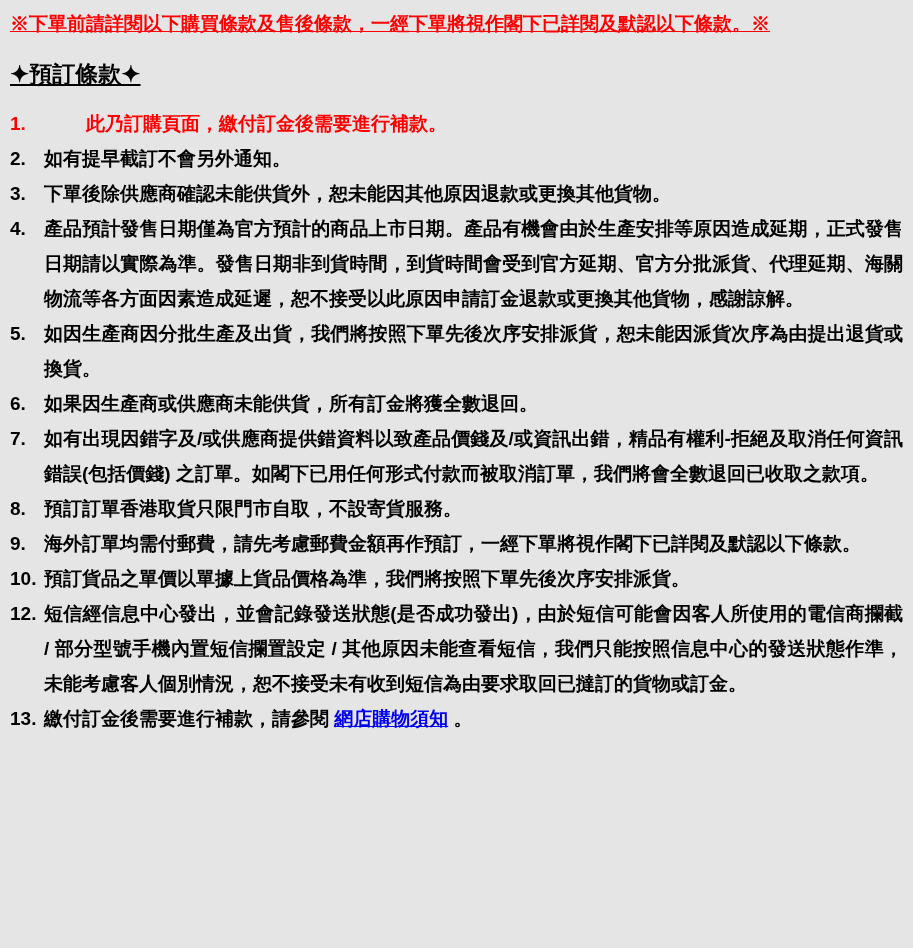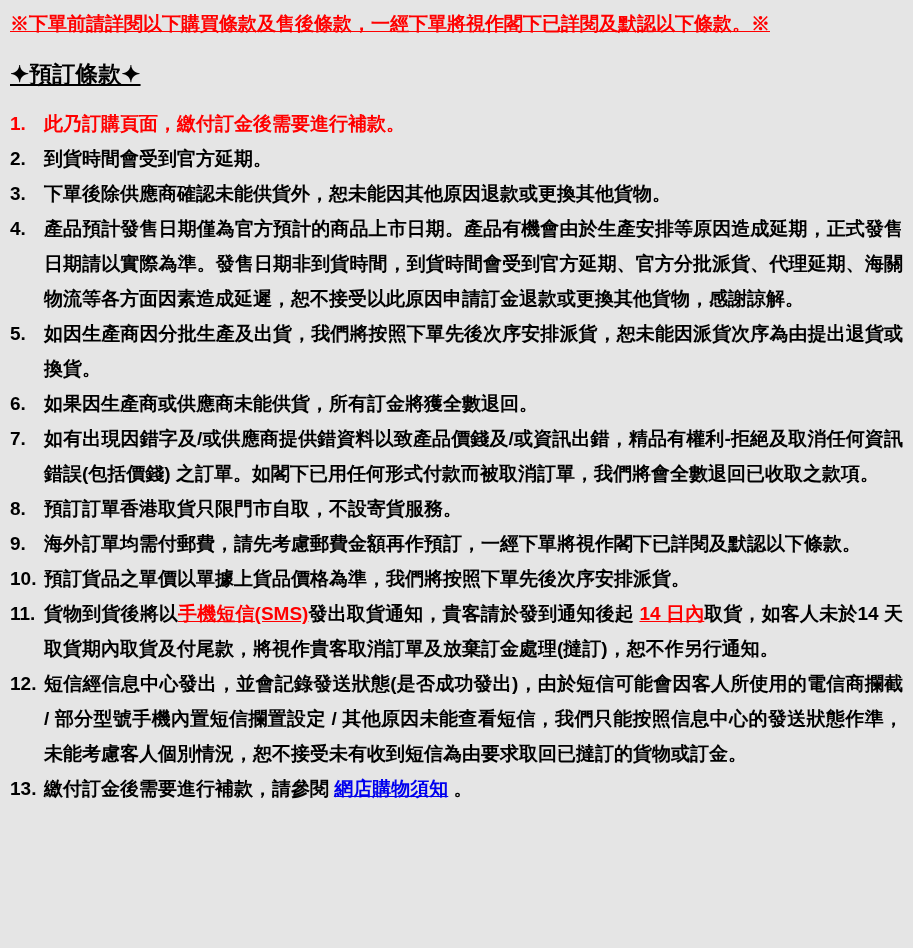--- a/index.html
+++ b/index.html
@@ -49,21 +49,21 @@
     padding-right: 4px;
     white-space: nowrap;
   }
   .term-num.red { color: #FF0000; }
   .term-text {
     flex: 1 1 auto;
     text-align: justify;
     text-justify: inter-ideograph;
   }
   .seg-normal { color: #000000; }
-  .seg-red { color: #FF0000; }
+  .seg-red { color: #FF0000; margin-left: 42px; }
   .seg-red-underline {
     color: #FF0000;
     text-decoration: underline;
   }
   .seg-link {
     color: #0000EE;
     text-decoration: underline;
     cursor: pointer;
   }
 </style>
@@ -73,21 +73,21 @@
 <div class="page">
   <div class="title">※下單前請詳閱以下購買條款及售後條款，一經下單將視作閣下已詳閱及默認以下條款。※</div>
   <div class="section-header">✦預訂條款✦</div>
   <div class="terms" id="terms-list">
       <div class="term">
         <span class="term-num red">1.</span>
         <div class="term-text"><span class="seg-red">此乃訂購頁面，繳付訂金後需要進行補款。</span></div>
       </div>
       <div class="term">
         <span class="term-num">2.</span>
-        <div class="term-text"><span class="seg-normal">到貨時間會受到官方延期。</span></div>
+        <div class="term-text"><span class="seg-normal">如有提早截訂不會另外通知。</span></div>
       </div>
       <div class="term">
         <span class="term-num">3.</span>
         <div class="term-text"><span class="seg-normal">下單後除供應商確認未能供貨外，恕未能因其他原因退款或更換其他貨物。</span></div>
       </div>
       <div class="term">
         <span class="term-num">4.</span>
         <div class="term-text"><span class="seg-normal">產品預計發售日期僅為官方預計的商品上市日期。產品有機會由於生產安排等原因造成延期，正式發售日期請以實際為準。發售日期非到貨時間，到貨時間會受到官方延期、官方分批派貨、代理延期、海關物流等各方面因素造成延遲，恕不接受以此原因申請訂金退款或更換其他貨物，感謝諒解。</span></div>
       </div>
       <div class="term">
@@ -108,24 +108,20 @@
       </div>
       <div class="term">
         <span class="term-num">9.</span>
         <div class="term-text"><span class="seg-normal">海外訂單均需付郵費，請先考慮郵費金額再作預訂，一經下單將視作閣下已詳閱及默認以下條款。</span></div>
       </div>
       <div class="term">
         <span class="term-num">10.</span>
         <div class="term-text"><span class="seg-normal">預訂貨品之單價以單據上貨品價格為準，我們將按照下單先後次序安排派貨。</span></div>
       </div>
       <div class="term">
-        <span class="term-num">11.</span>
-        <div class="term-text"><span class="seg-normal">貨物到貨後將以</span><span class="seg-red-underline">手機短信(SMS)</span><span class="seg-normal">發出取貨通知，貴客請於發到通知後起 </span><span class="seg-red-underline">14 日內</span><span class="seg-normal">取貨，如客人未於14 天取貨期內取貨及付尾款，將視作貴客取消訂單及放棄訂金處理(撻訂)，恕不作另行通知。</span></div>
-      </div>
-      <div class="term">
         <span class="term-num">12.</span>
         <div class="term-text"><span class="seg-normal">短信經信息中心發出，並會記錄發送狀態(是否成功發出)，由於短信可能會因客人所使用的電信商攔截 / 部分型號手機內置短信攔置設定 / 其他原因未能查看短信，我們只能按照信息中心的發送狀態作準，未能考慮客人個別情況，恕不接受未有收到短信為由要求取回已撻訂的貨物或訂金。</span></div>
       </div>
       <div class="term">
         <span class="term-num">13.</span>
         <div class="term-text"><span class="seg-normal">繳付訂金後需要進行補款，請參閱 </span><span class="seg-link">網店購物須知</span><span class="seg-normal"> 。</span></div>
       </div>
     </div>
 </div>
 

